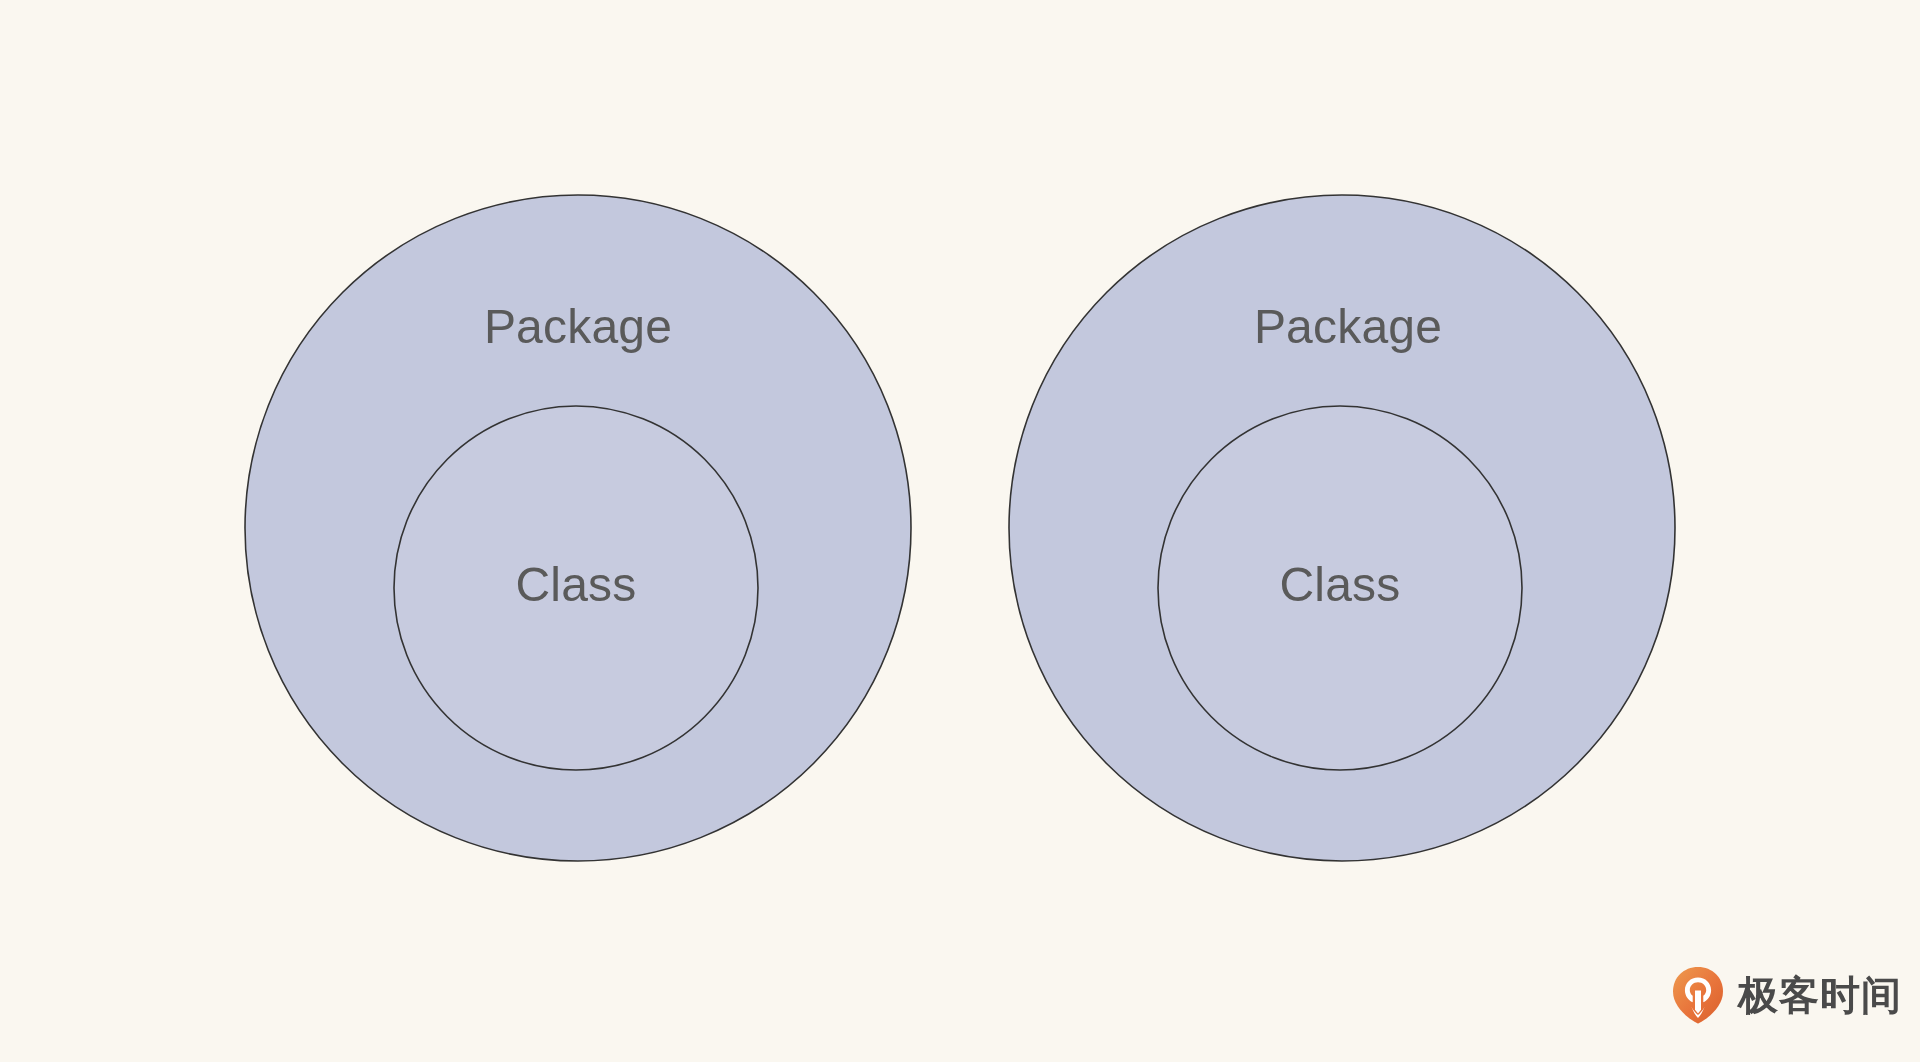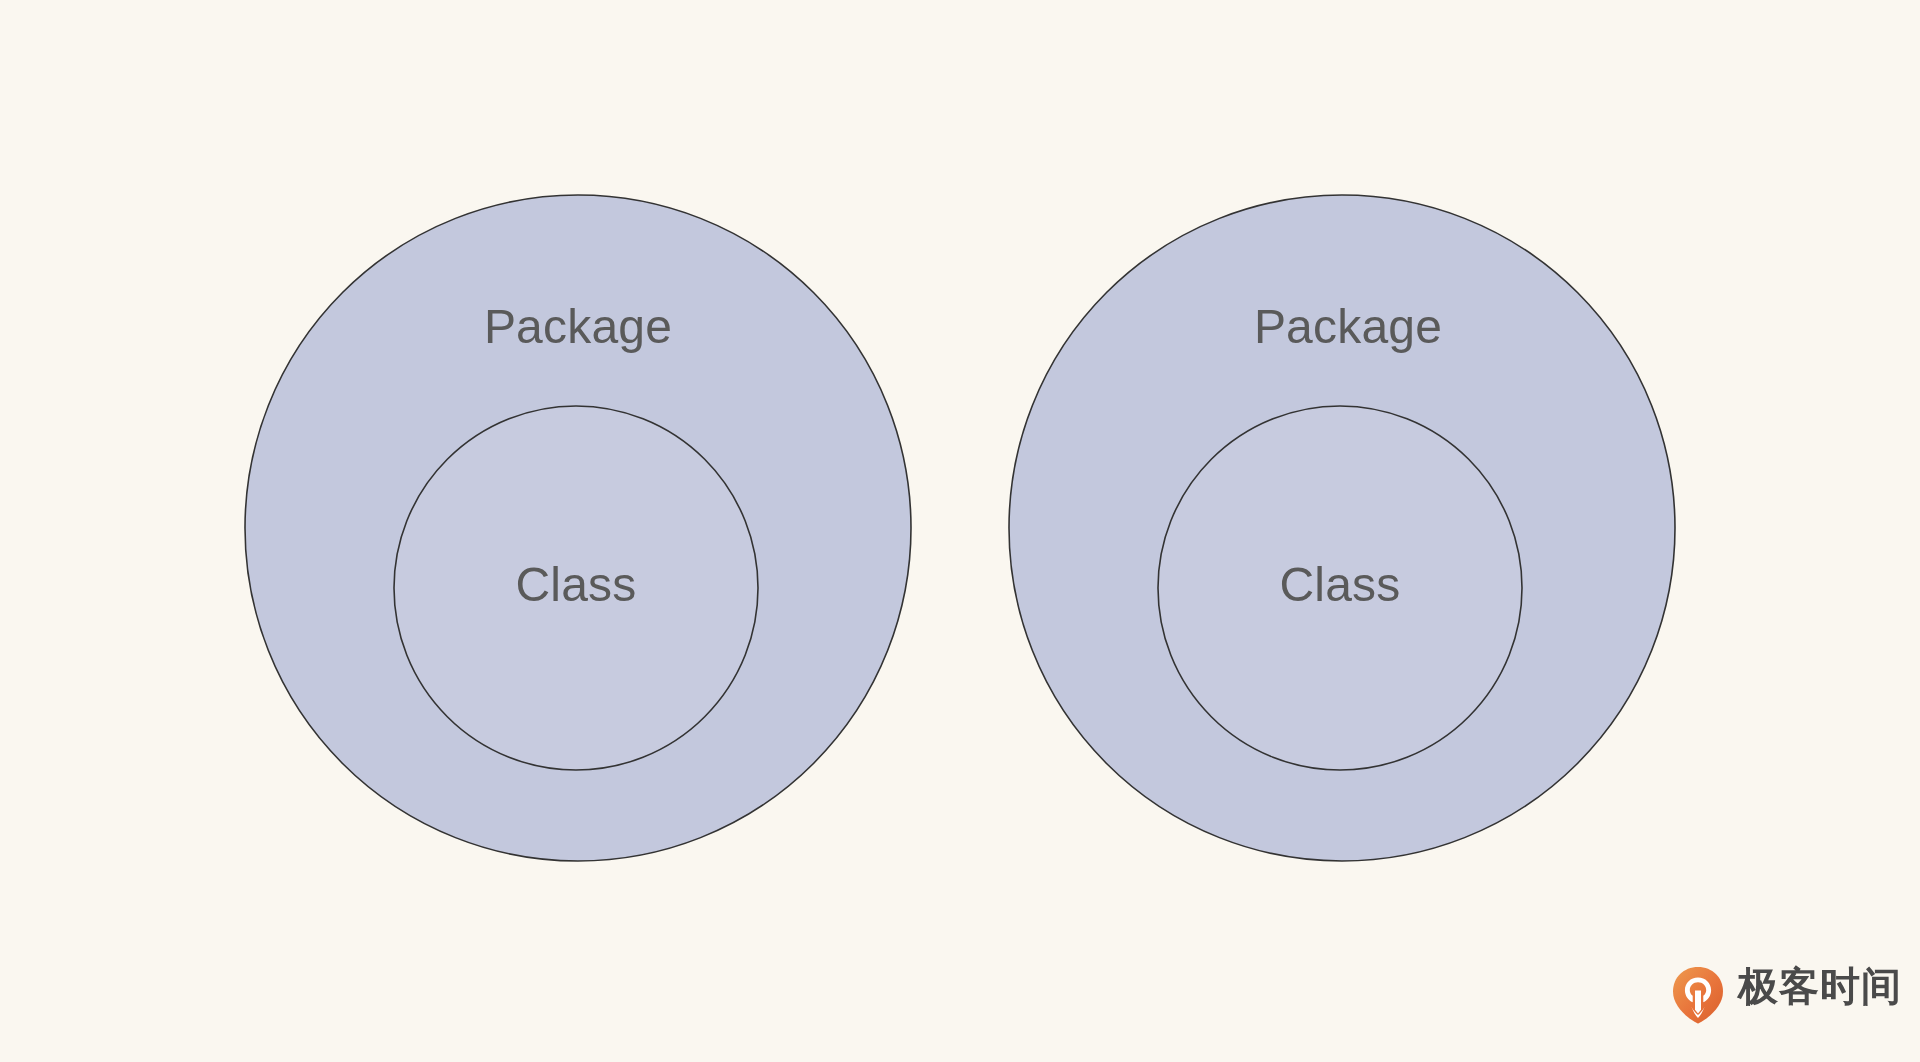--- a/index.html
+++ b/index.html
@@ -33,21 +33,21 @@
     text-anchor: middle;
     dominant-baseline: middle;
     letter-spacing: 0.2px;
   }
   
   #brand-logo {
     position: absolute;
     left: 1672px;
     top: 966px;
     display: flex;
-    align-items: flex-start;
+    align-items: center;
     gap: 14px;
     user-select: none;
   }
   #brand-logo .mark {
     width: 52px;
     height: 58px;
     flex: 0 0 auto;
     display: block;
   }
   #brand-logo .wordmark {

